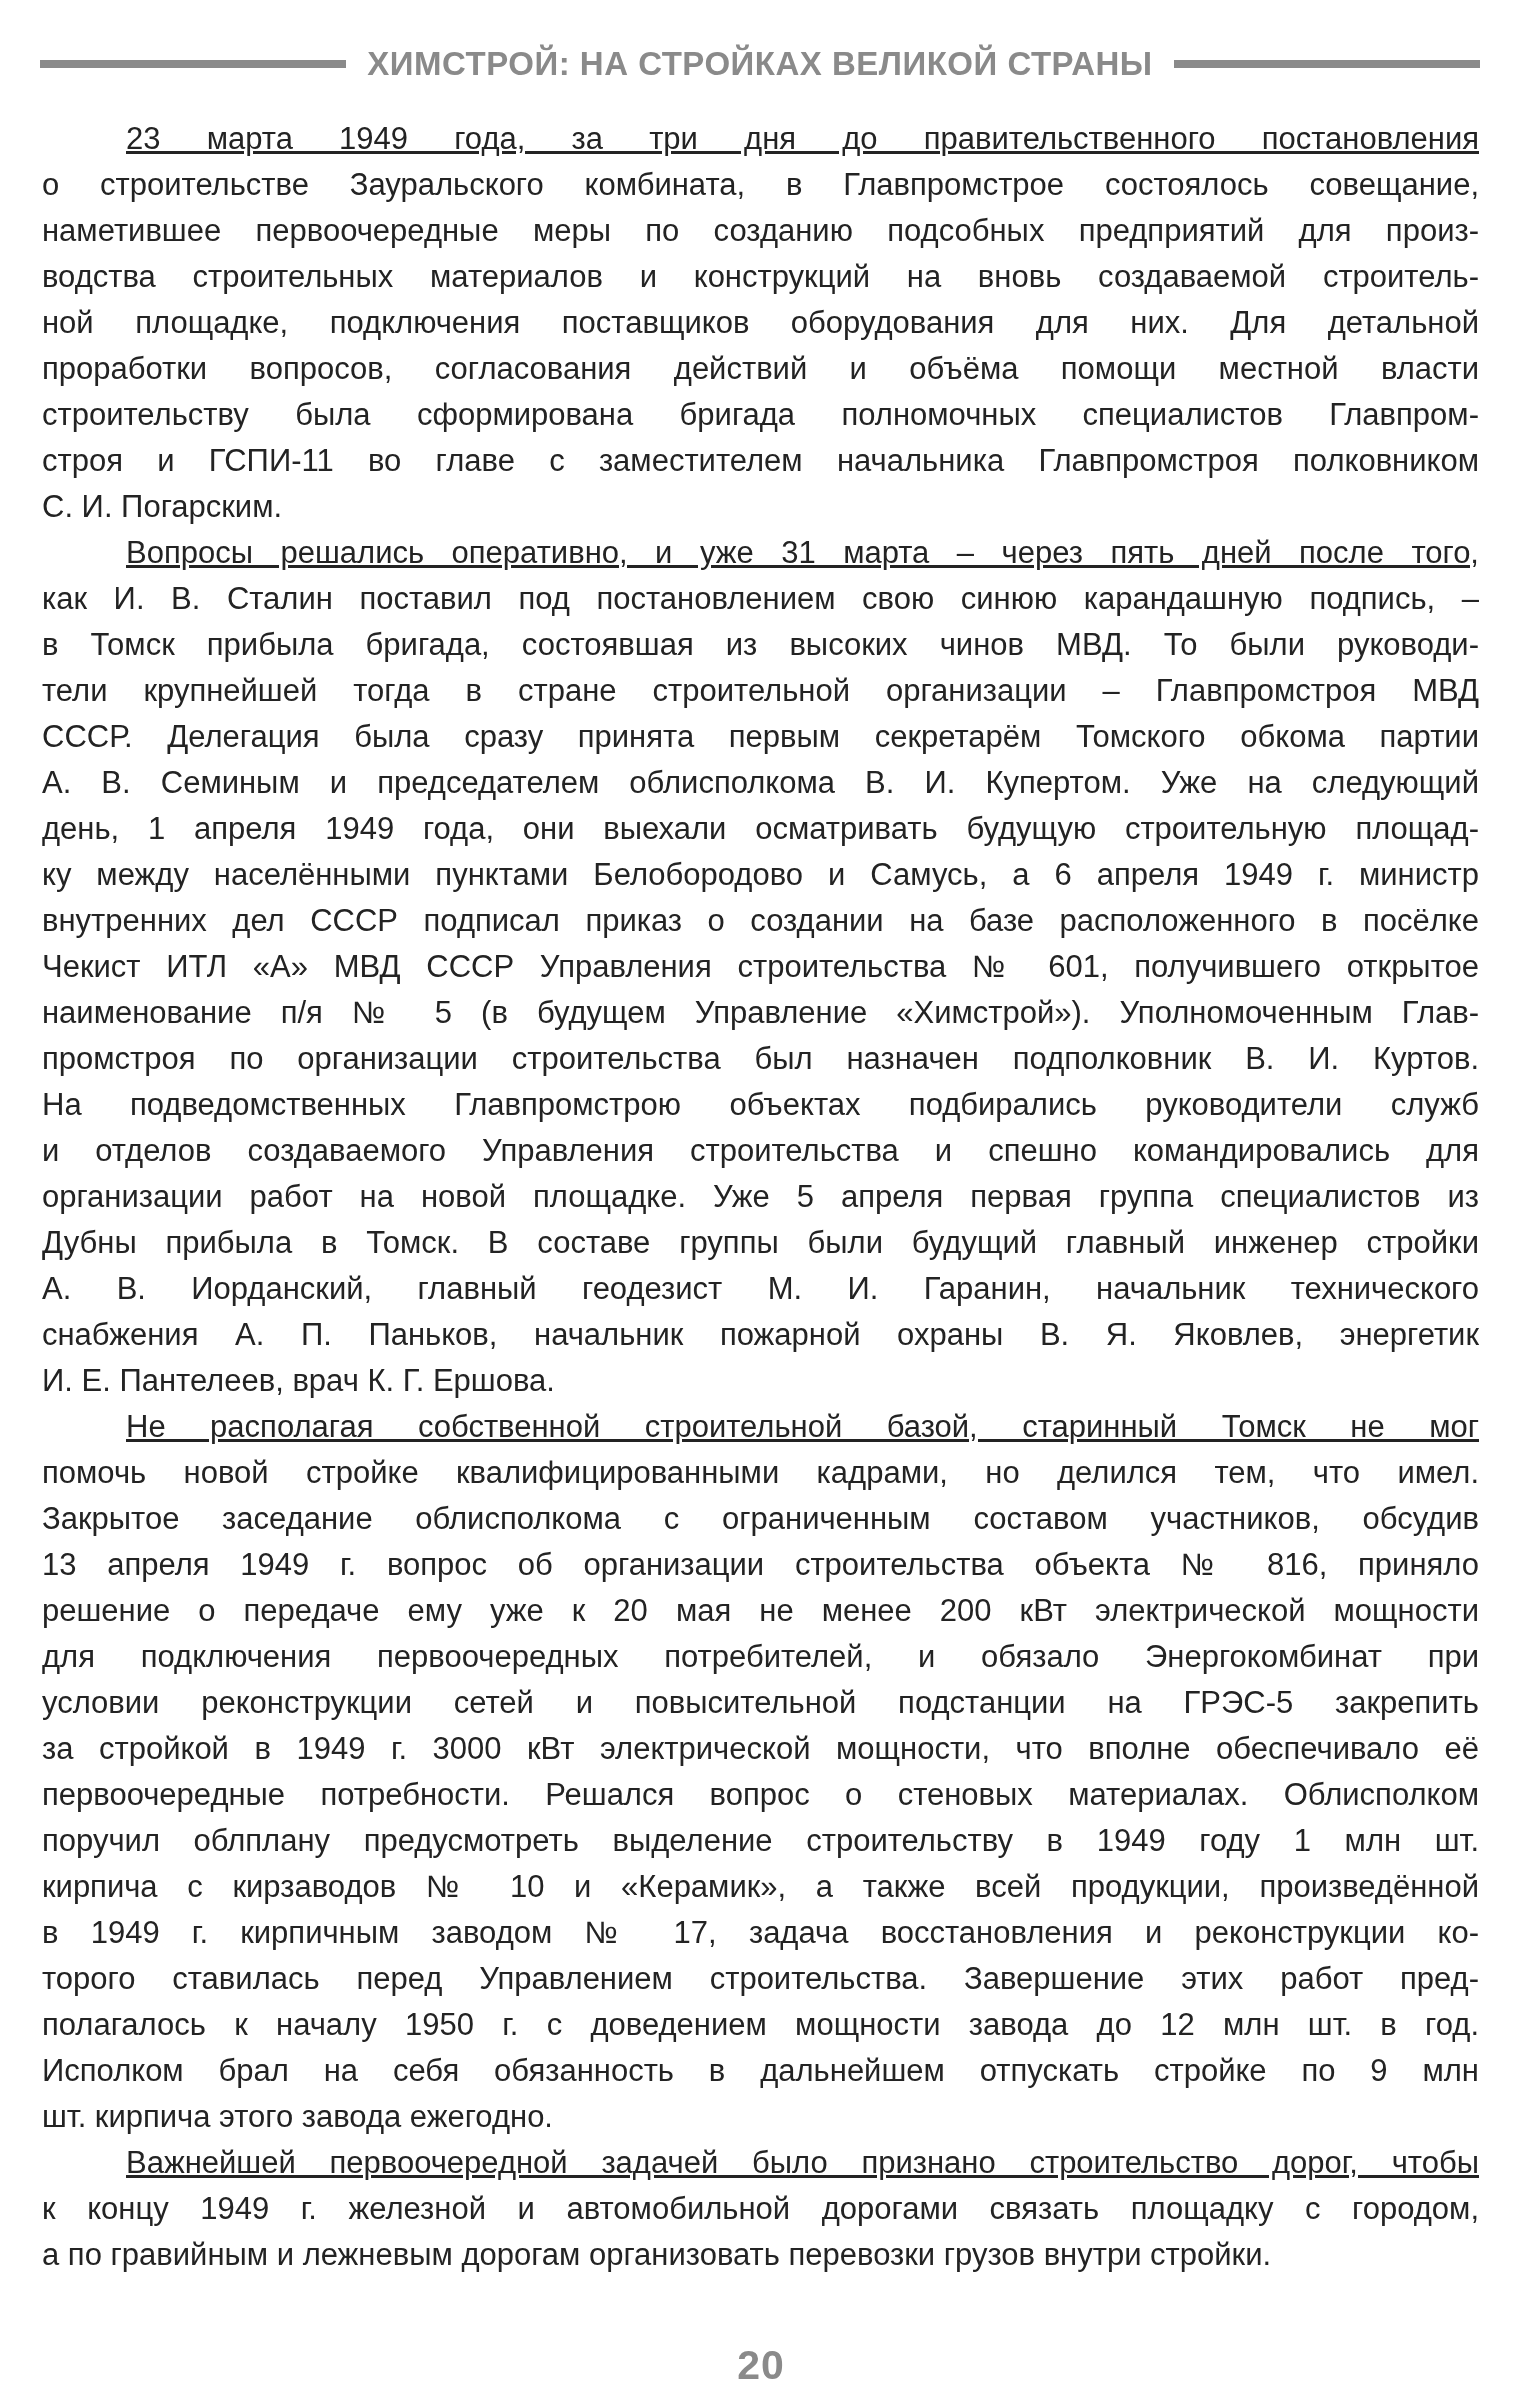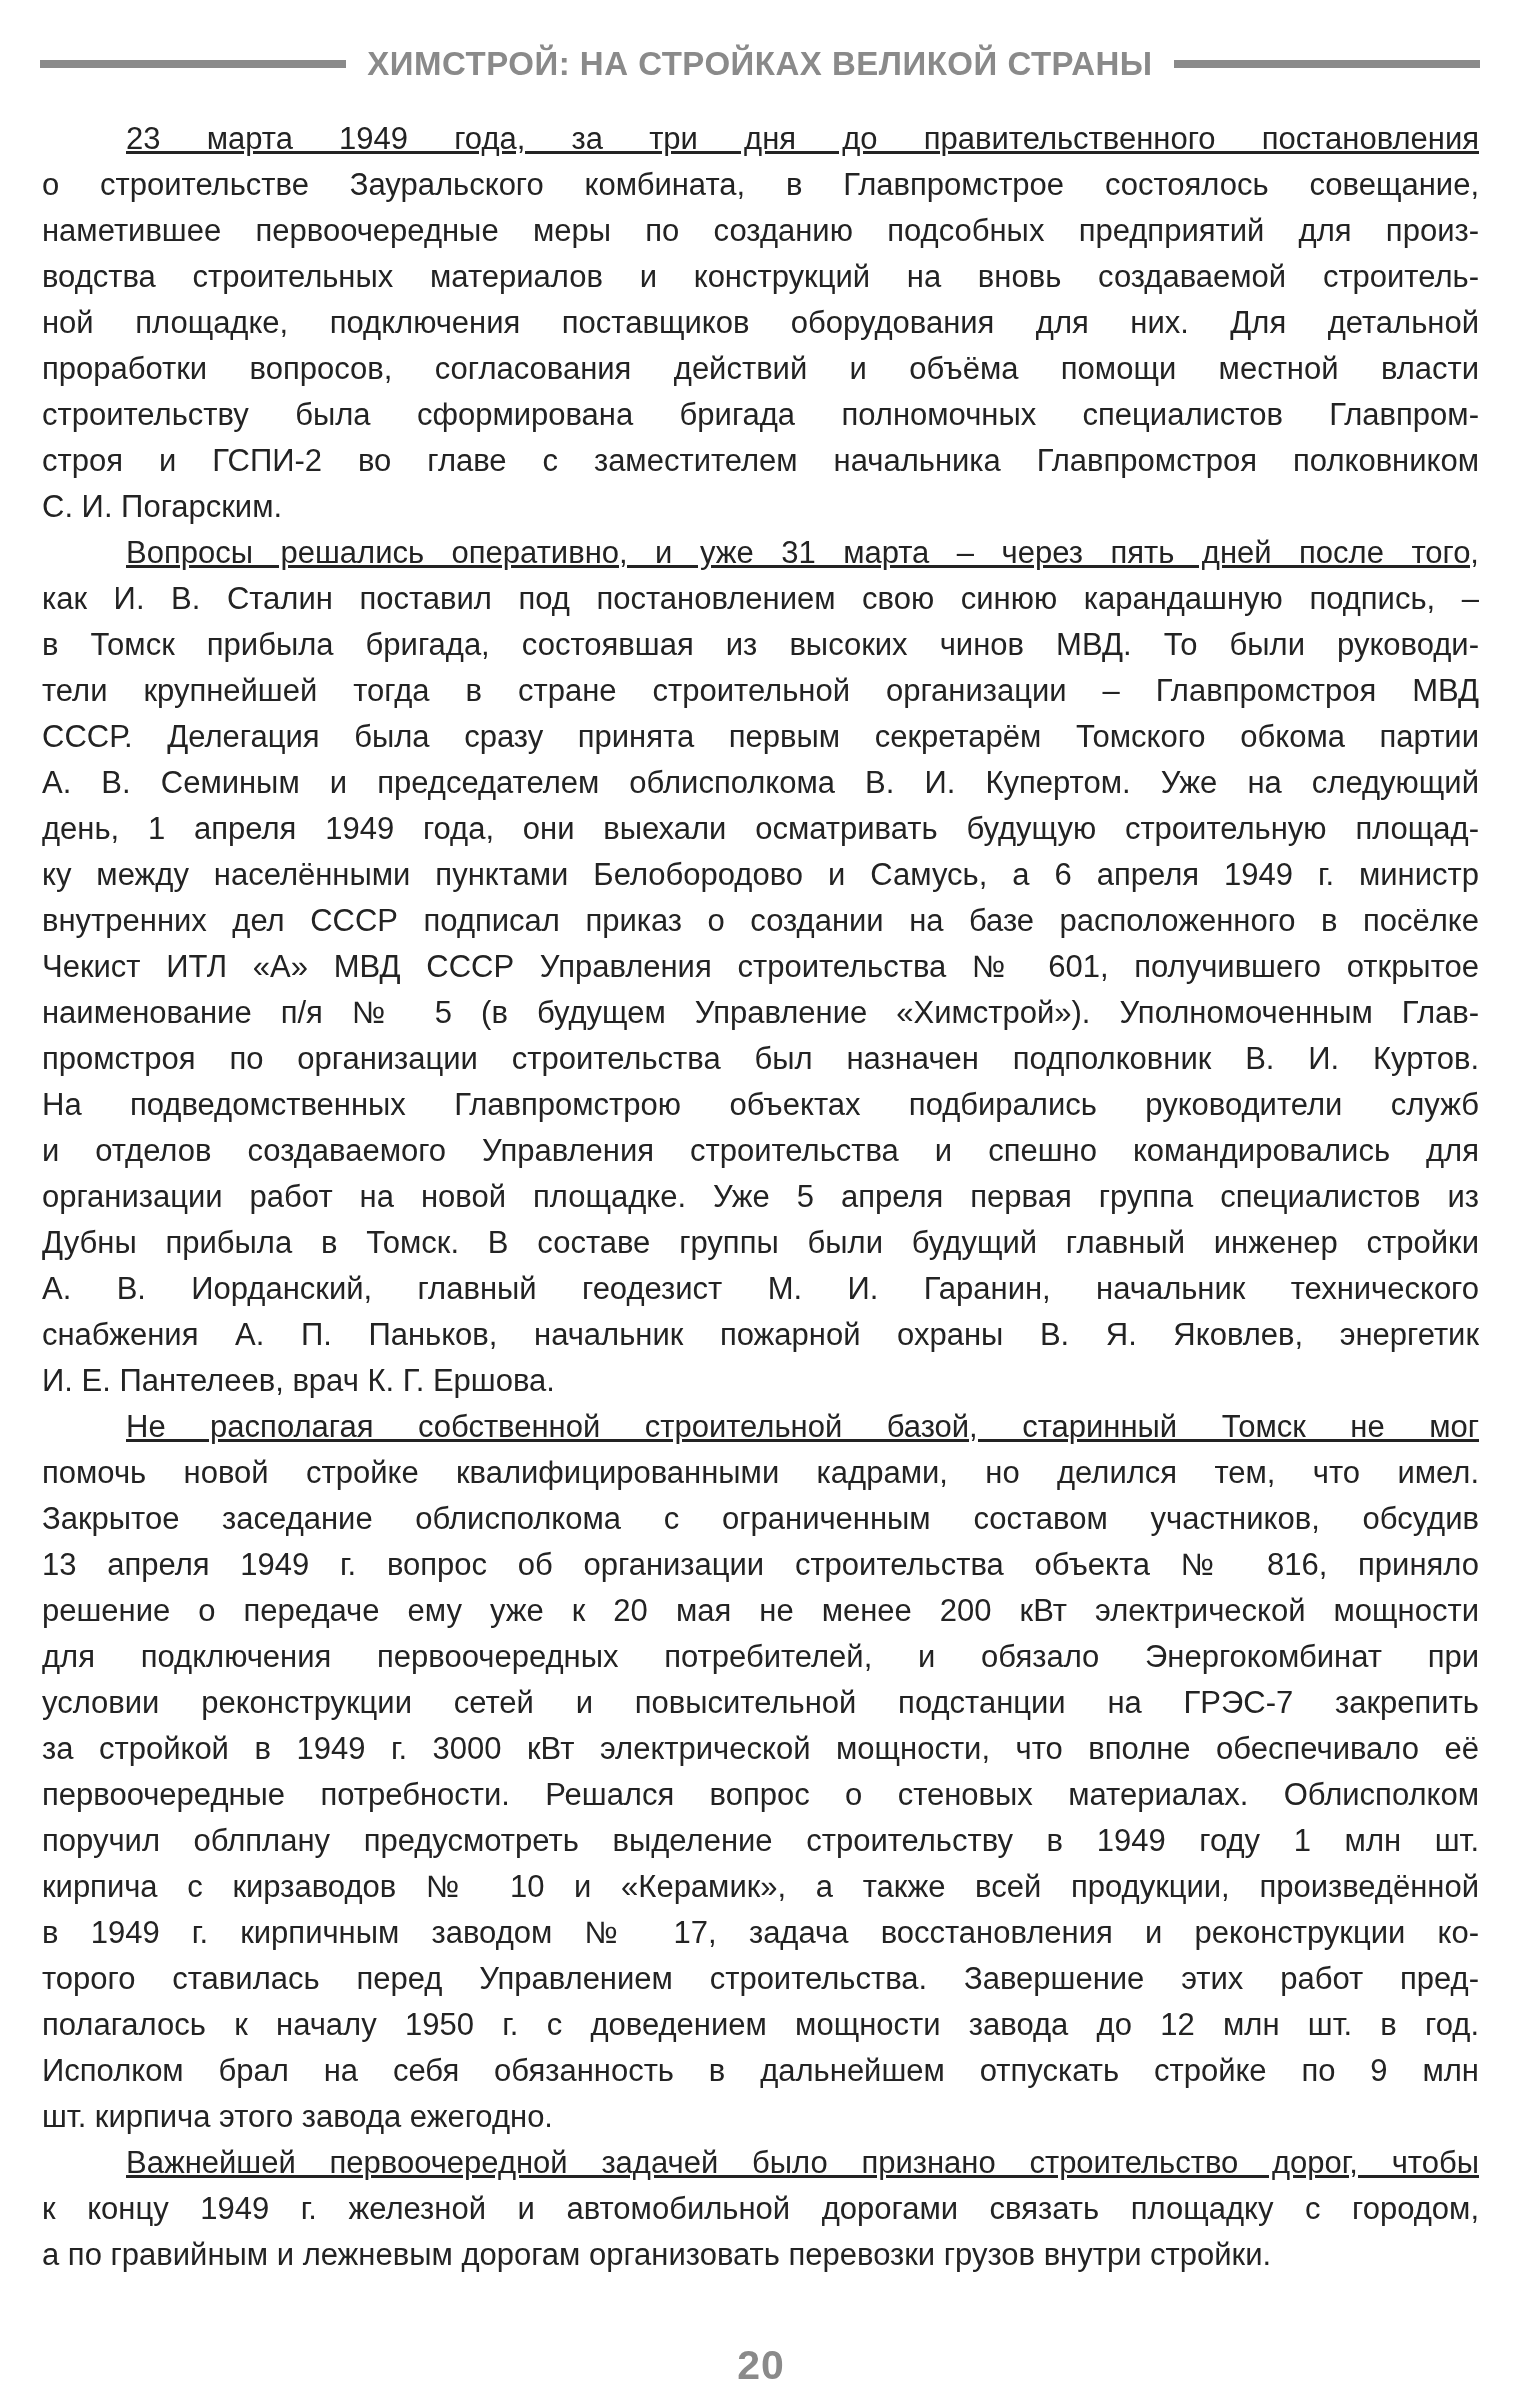--- a/index.html
+++ b/index.html
@@ -82,21 +82,21 @@
   </header>
 
   <main class="body-text">
       <div class="line para-first">23 марта 1949 года, за три дня до правительственного постановления</div>
       <div class="line">о строительстве Зауральского комбината, в Главпромстрое состоялось совещание,</div>
       <div class="line">наметившее первоочередные меры по созданию подсобных предприятий для произ-</div>
       <div class="line">водства строительных материалов и конструкций на вновь создаваемой строитель-</div>
       <div class="line">ной площадке, подключения поставщиков оборудования для них. Для детальной</div>
       <div class="line">проработки вопросов, согласования действий и объёма помощи местной власти</div>
       <div class="line">строительству была сформирована бригада полномочных специалистов Главпром-</div>
-      <div class="line">строя и ГСПИ-2 во главе с заместителем начальника Главпромстроя полковником</div>
+      <div class="line">строя и ГСПИ-11 во главе с заместителем начальника Главпромстроя полковником</div>
       <div class="line para-last">С. И. Погарским.</div>
       <div class="line para-first">Вопросы решались оперативно, и уже 31 марта – через пять дней после того,</div>
       <div class="line">как И. В. Сталин поставил под постановлением свою синюю карандашную подпись, –</div>
       <div class="line">в Томск прибыла бригада, состоявшая из высоких чинов МВД. То были руководи-</div>
       <div class="line">тели крупнейшей тогда в стране строительной организации – Главпромстроя МВД</div>
       <div class="line">СССР. Делегация была сразу принята первым секретарём Томского обкома партии</div>
       <div class="line">А. В. Семиным и председателем облисполкома В. И. Купертом. Уже на следующий</div>
       <div class="line">день, 1 апреля 1949 года, они выехали осматривать будущую строительную площад-</div>
       <div class="line">ку между населёнными пунктами Белобородово и Самусь, а 6 апреля 1949 г. министр</div>
       <div class="line">внутренних дел СССР подписал приказ о создании на базе расположенного в посёлке</div>
@@ -109,21 +109,21 @@
       <div class="line">Дубны прибыла в Томск. В составе группы были будущий главный инженер стройки</div>
       <div class="line">А. В. Иорданский, главный геодезист М. И. Гаранин, начальник технического</div>
       <div class="line">снабжения А. П. Паньков, начальник пожарной охраны В. Я. Яковлев, энергетик</div>
       <div class="line para-last">И. Е. Пантелеев, врач К. Г. Ершова.</div>
       <div class="line para-first">Не располагая собственной строительной базой, старинный Томск не мог</div>
       <div class="line">помочь новой стройке квалифицированными кадрами, но делился тем, что имел.</div>
       <div class="line">Закрытое заседание облисполкома с ограниченным составом участников, обсудив</div>
       <div class="line">13 апреля 1949 г. вопрос об организации строительства объекта № 816, приняло</div>
       <div class="line">решение о передаче ему уже к 20 мая не менее 200 кВт электрической мощности</div>
       <div class="line">для подключения первоочередных потребителей, и обязало Энергокомбинат при</div>
-      <div class="line">условии реконструкции сетей и повысительной подстанции на ГРЭС-7 закрепить</div>
+      <div class="line">условии реконструкции сетей и повысительной подстанции на ГРЭС-5 закрепить</div>
       <div class="line">за стройкой в 1949 г. 3000 кВт электрической мощности, что вполне обеспечивало её</div>
       <div class="line">первоочередные потребности. Решался вопрос о стеновых материалах. Облисполком</div>
       <div class="line">поручил облплану предусмотреть выделение строительству в 1949 году 1 млн шт.</div>
       <div class="line">кирпича с кирзаводов № 10 и «Керамик», а также всей продукции, произведённой</div>
       <div class="line">в 1949 г. кирпичным заводом № 17, задача восстановления и реконструкции ко-</div>
       <div class="line">торого ставилась перед Управлением строительства. Завершение этих работ пред-</div>
       <div class="line">полагалось к началу 1950 г. с доведением мощности завода до 12 млн шт. в год.</div>
       <div class="line">Исполком брал на себя обязанность в дальнейшем отпускать стройке по 9 млн</div>
       <div class="line para-last">шт. кирпича этого завода ежегодно.</div>
       <div class="line para-first">Важнейшей первоочередной задачей было признано строительство дорог, чтобы</div>

